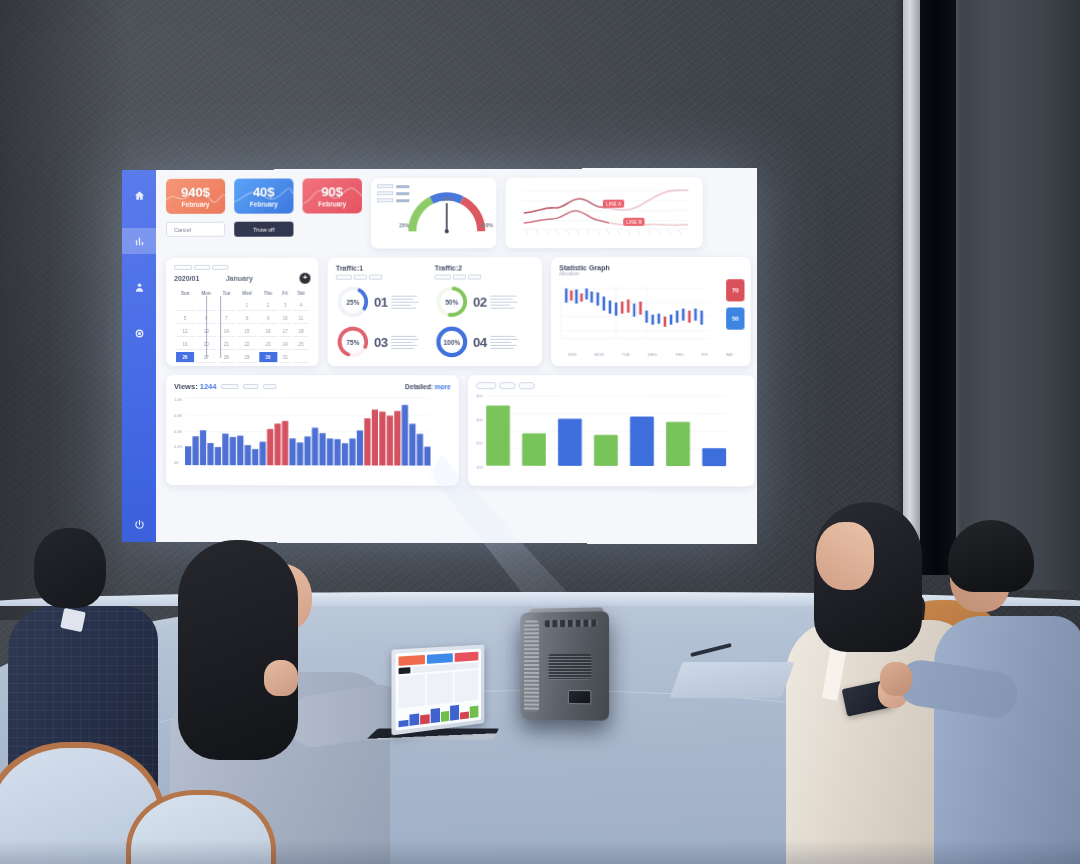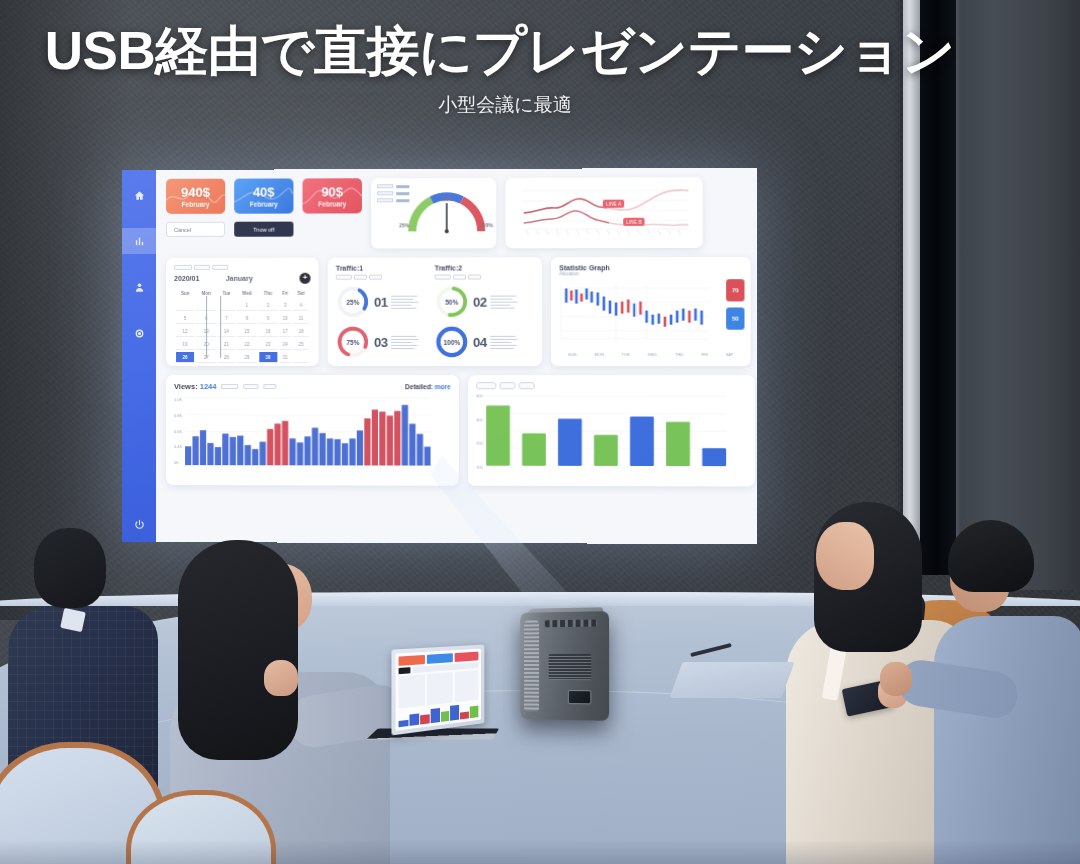--- a/index.html
+++ b/index.html
@@ -386,22 +386,20 @@
 <div class="scene">
 
   <div class="wall"></div>
   <div class="wall-noise"></div>
   <div class="wall-left-dark"></div>
   <div class="jamb-light"></div>
   <div class="jamb-black"></div>
   <div class="pillar"></div>
   <div class="pillar-edge"></div>
 
-  <div class="headline">USB経由で直接にプレゼンテーション</div>
-  <div class="subhead">小型会議に最適</div>
 
   <div class="projection-wrap">
     <div class="projection-glow"></div>
     <div class="screen">
 
       <div class="side">
         <div class="side-ico">
           <span>
             <svg viewBox="0 0 24 24" fill="currentColor">
                 <path d="M12 3 2 12h3v9h6v-6h2v6h6v-9h3z"></path>

